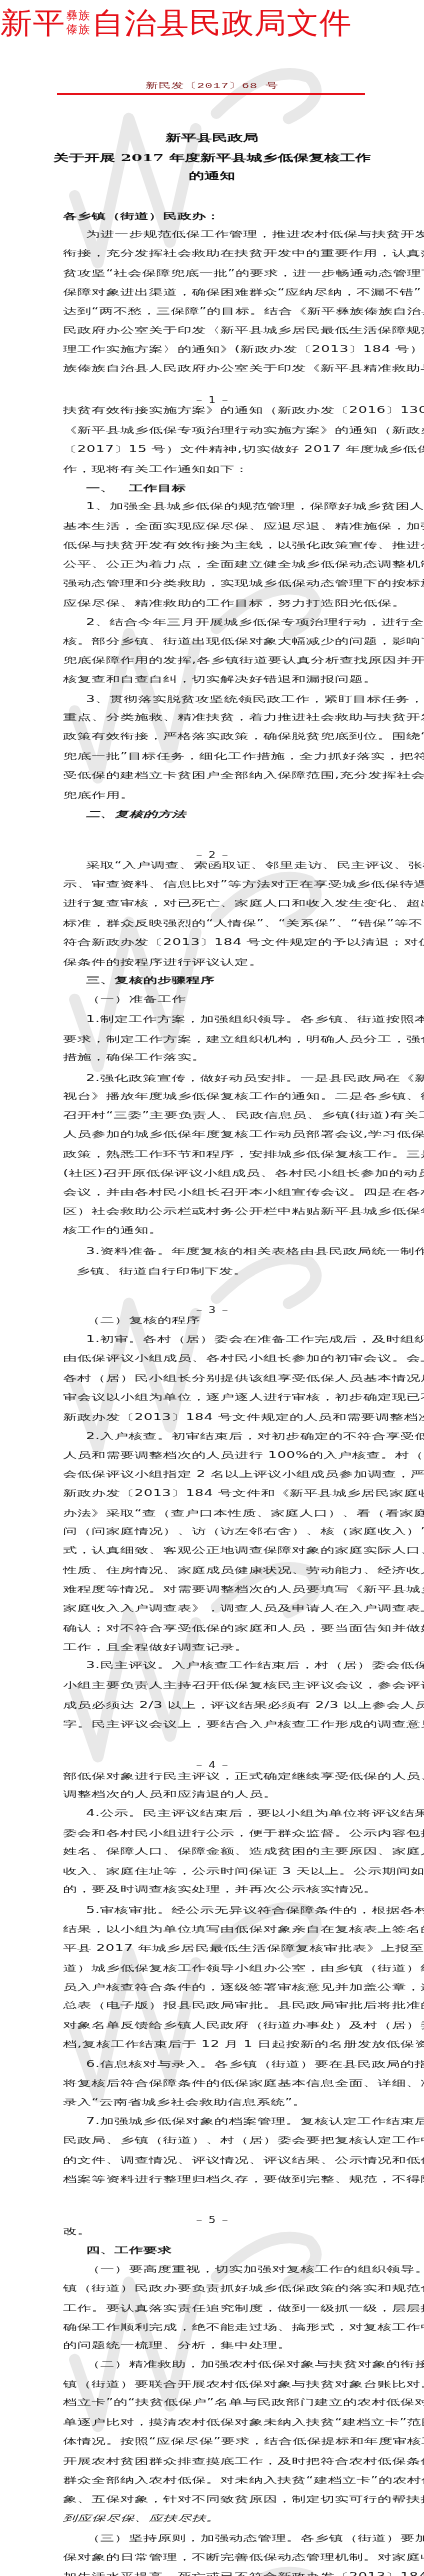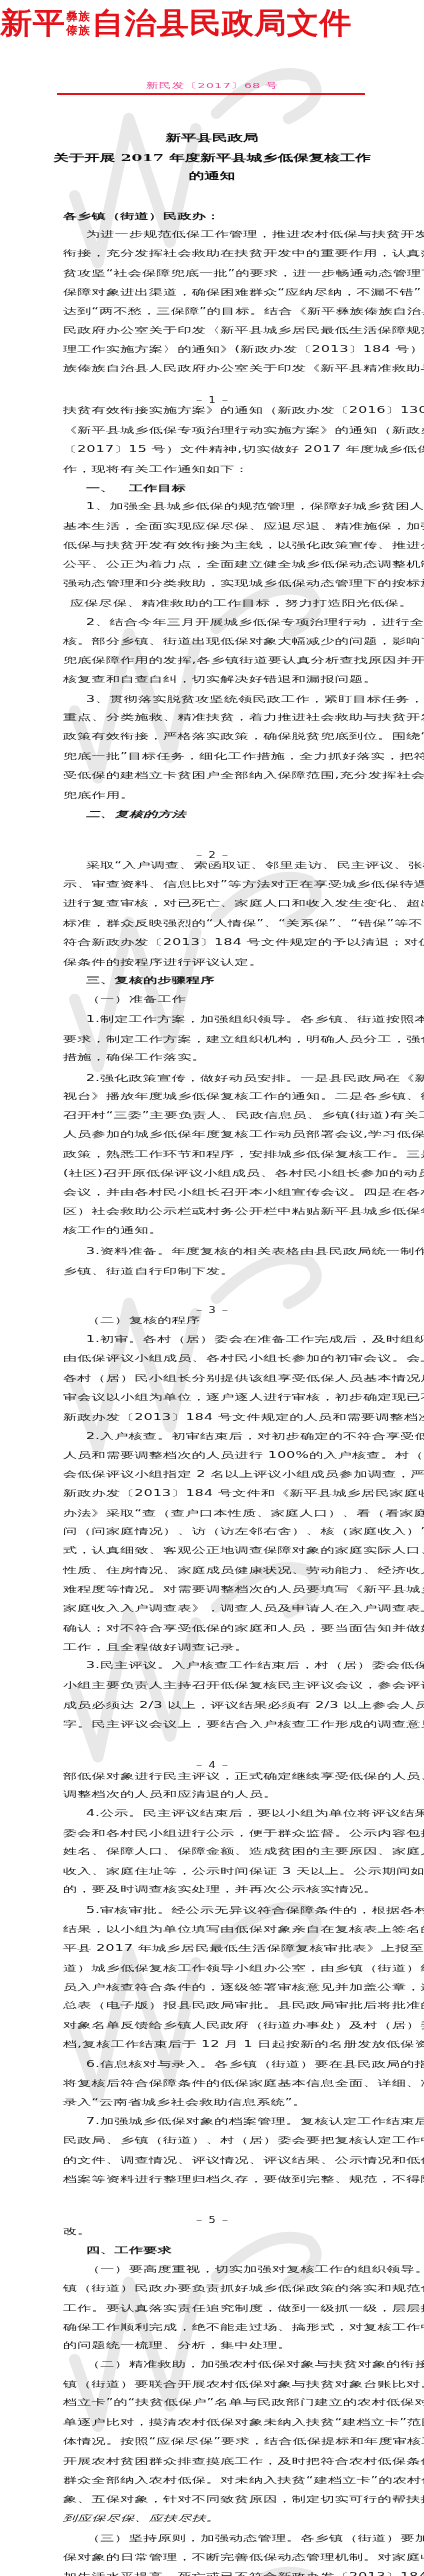--- a/index.html
+++ b/index.html
@@ -2,27 +2,27 @@
 <html style="font-size:8.2px"><head>
 <meta charset="utf-8">
 <style>
   html,body{margin:0;padding:0;background:#ffffff;}
   body{width:424px;height:3190px;position:relative;overflow:hidden;
        font-family:"DejaVu Sans","Liberation Sans",sans-serif;color:#000;}
   
   .wm{position:absolute;left:0;top:0;width:424px;height:3190px;pointer-events:none;z-index:0;}
   
   .red-head{position:absolute;left:0;width:352px;top:8.2px;height:30px;text-align:center;
-            color:#e6121a;font-family:"DejaVu Serif","Liberation Serif",serif;font-weight:bold;z-index:2;white-space:nowrap;}
+            color:#e6121a;font-family:"DejaVu Serif","Liberation Serif",serif;font-weight:normal;z-index:2;white-space:nowrap;}
   .red-head .big{display:inline-block;font-size:32px;line-height:30px;letter-spacing:0.5px;
                  transform:scaleY(0.92);transform-origin:50% 50%;vertical-align:middle;}
   .red-head .small{display:inline-flex;flex-direction:column;vertical-align:middle;
                    font-size:11.3px;line-height:14px;letter-spacing:1px;margin:0 1px;}
   .doc-no{position:absolute;left:0;width:424px;top:77px;text-align:center;font-size:12.4px;
-          color:#ec4899;z-index:2;}
+          color:#7f1d1d;z-index:2;font-family:Liberation Mono, monospace;}
   .doc-no span{display:inline-block;transform:scaleY(0.62);letter-spacing:0.5px;}
   .red-rule{position:absolute;left:57px;width:308px;top:93px;height:2.1px;background:#e6121a;z-index:2;}
   .title{position:absolute;left:0;width:424px;text-align:center;font-family:"DejaVu Serif","Liberation Serif",serif;
          font-weight:bold;font-size:15.5px;color:#111;z-index:2;white-space:nowrap;}
   .title span{display:inline-block;transform:scaleY(0.62);}
   
   .line{position:absolute;left:63px;width:306px;height:19px;line-height:19px;font-size:14px;
         color:#1a1a1a;white-space:nowrap;z-index:2;text-align:justify;text-align-last:justify;
         font-family:"DejaVu Sans","Liberation Sans",sans-serif;}
   .line span{display:inline-block;width:100%;transform:scaleY(0.6);transform-origin:50% 50%;
@@ -82,21 +82,21 @@
     <div class="line" style="top: 401px;"><span>扶贫有效衔接实施方案》的通知（新政办发〔2016〕130 号）和</span></div>
     <div class="line" style="top: 421px;"><span>《新平县城乡低保专项治理行动实施方案》的通知（新政办通</span></div>
     <div class="line" style="top: 440px;"><span>〔2017〕15 号）文件精神,切实做好 2017 年度城乡低保复核工</span></div>
     <div class="line last" style="top: 460px;"><span>作，现将有关工作通知如下：</span></div>
     <div class="line ind h last" style="top: 479px;"><span>一、　工作目标</span></div>
     <div class="line ind" style="top: 497px;"><span>1、加强全县城乡低保的规范管理，保障好城乡贫困人口</span></div>
     <div class="line" style="top: 517px;"><span>基本生活，全面实现应保尽保、应退尽退、精准施保，加强农村</span></div>
     <div class="line" style="top: 536px;"><span>低保与扶贫开发有效衔接为主线，以强化政策宣传、推进公开、</span></div>
     <div class="line" style="top: 555px;"><span>公平、公正为着力点，全面建立健全城乡低保动态调整机制，加</span></div>
     <div class="line" style="top: 574px;"><span>强动态管理和分类救助，实现城乡低保动态管理下的按标施保、</span></div>
-    <div class="line last" style="top: 594px; margin-left: 7px;"><span>应保尽保、精准救助的工作目标，努力打造阳光低保。</span></div>
+    <div class="line last" style="top: 594px;"><span>应保尽保、精准救助的工作目标，努力打造阳光低保。</span></div>
     <div class="line ind" style="top: 613px;"><span>2、结合今年三月开展城乡低保专项治理行动，进行全面复</span></div>
     <div class="line" style="top: 632px;"><span>核。部分乡镇、街道出现低保对象大幅减少的问题，影响了低保</span></div>
     <div class="line" style="top: 651px;"><span>兜底保障作用的发挥,各乡镇街道要认真分析查找原因并开展复</span></div>
     <div class="line last" style="top: 670px;"><span>核复查和自查自纠，切实解决好错退和漏报问题。</span></div>
     <div class="line ind" style="top: 690px;"><span>3、贯彻落实脱贫攻坚统领民政工作，紧盯目标任务，突出</span></div>
     <div class="line" style="top: 708px;"><span>重点、分类施救、精准扶贫，着力推进社会救助与扶贫开发两项</span></div>
     <div class="line" style="top: 727px;"><span>政策有效衔接，严格落实政策，确保脱贫兜底到位。围绕“保障</span></div>
     <div class="line" style="top: 747px;"><span>兜底一批”目标任务，细化工作措施，全力抓好落实，把符合享</span></div>
     <div class="line" style="top: 766px;"><span>受低保的建档立卡贫困户全部纳入保障范围,充分发挥社会救助</span></div>
     <div class="line last" style="top: 786px;"><span>兜底作用。</span></div>
@@ -115,21 +115,21 @@
     <div class="line ind" style="top: 1069px;"><span>2.强化政策宣传，做好动员安排。一是县民政局在《新平电</span></div>
     <div class="line" style="top: 1087px;"><span>视台》播放年度城乡低保复核工作的通知。二是各乡镇、街道要</span></div>
     <div class="line" style="top: 1106px;"><span>召开村“三委”主要负责人、民政信息员、乡镇(街道)有关工作</span></div>
     <div class="line" style="top: 1125px;"><span>人员参加的城乡低保年度复核工作动员部署会议,学习低保相关</span></div>
     <div class="line" style="top: 1145px;"><span>政策，熟悉工作环节和程序，安排城乡低保复核工作。三是村级</span></div>
     <div class="line" style="top: 1164px;"><span>(社区)召开原低保评议小组成员、各村民小组长参加的动员宣传</span></div>
     <div class="line" style="top: 1183px;"><span>会议，并由各村民小组长召开本小组宣传会议。四是在各村（社</span></div>
     <div class="line" style="top: 1202px;"><span>区）社会救助公示栏或村务公开栏中粘贴新平县城乡低保年度复</span></div>
     <div class="line last" style="top: 1221px;"><span>核工作的通知。</span></div>
     <div class="line ind" style="top: 1242px;"><span>3.资料准备。年度复核的相关表格由县民政局统一制作，各</span></div>
-    <div class="line last" style="top: 1262px;"><span>乡镇、街道自行印制下发。</span></div>
+    <div class="line last" style="top: 1262px; margin-left: 13px;"><span>乡镇、街道自行印制下发。</span></div>
     <div class="line ind last" style="top: 1311px;"><span>（二）复核的程序</span></div>
     <div class="line ind" style="top: 1330px;"><span>1.初审。各村（居）委会在准备工作完成后，及时组织召开</span></div>
     <div class="line" style="top: 1349px;"><span>由低保评议小组成员、各村民小组长参加的初审会议。会上，由</span></div>
     <div class="line" style="top: 1369px;"><span>各村（居）民小组长分别提供该组享受低保人员基本情况后，初</span></div>
     <div class="line" style="top: 1388px;"><span>审会议以小组为单位，逐户逐人进行审核，初步确定现已不符合</span></div>
     <div class="line" style="top: 1408px;"><span>新政办发〔2013〕184 号文件规定的人员和需要调整档次的人员。</span></div>
     <div class="line ind" style="top: 1427px;"><span>2.入户核查。初审结束后，对初步确定的不符合享受低保的</span></div>
     <div class="line" style="top: 1446px;"><span>人员和需要调整档次的人员进行 100%的入户核查。村（居）委</span></div>
     <div class="line" style="top: 1465px;"><span>会低保评议小组指定 2 名以上评议小组成员参加调查，严格按照</span></div>
     <div class="line" style="top: 1484px;"><span>新政办发〔2013〕184 号文件和《新平县城乡居民家庭收入核算</span></div>

